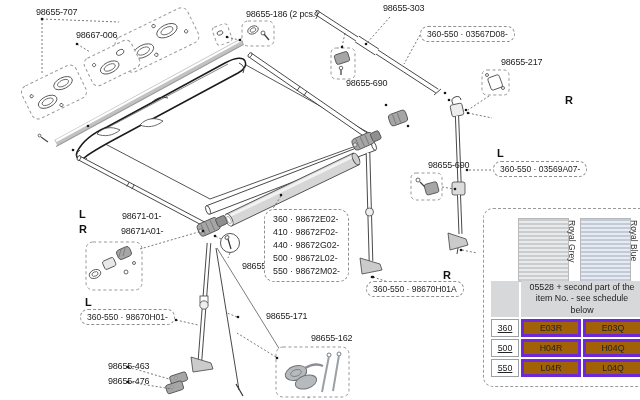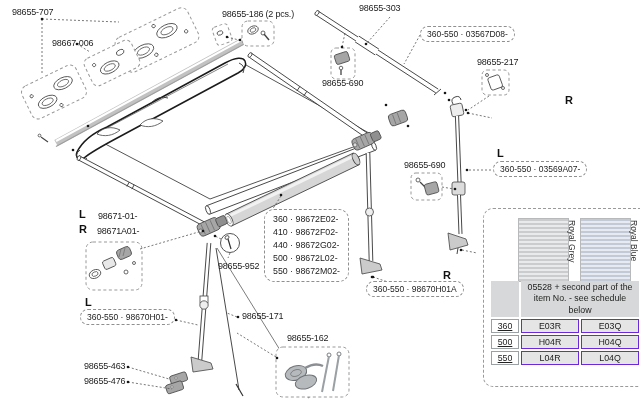--- a/index.html
+++ b/index.html
@@ -1,39 +1,39 @@
 <!DOCTYPE html>
 <html><head>
 <meta charset="utf-8">
 <style>
   html,body{margin:0;padding:0;background:#fff;}
   #stage{position:relative;width:640px;height:400px;background:#fff;overflow:hidden;
          font-family:"Liberation Sans",sans-serif;color:#1c1c1c;}
   #art{position:absolute;left:0;top:0;}
-  .lbl{position:absolute;font-size:9px;white-space:nowrap;color:#1c1c1c;letter-spacing:-.2px;}
+  .lbl{position:absolute;font-size:9px;white-space:nowrap;color:#1c1c1c;letter-spacing:-.2px;margin-left:24px;}
   .mark{position:absolute;font-size:11px;font-weight:700;color:#111;}
   .co{position:absolute;font-size:8.5px;white-space:nowrap;background:#fff;
       border:1px dashed #8f8f8f;border-radius:9px;padding:2px 6px;color:#1c1c1c;}
   .co-multi{position:absolute;background:#fff;border:1px dashed #8f8f8f;border-radius:10px;
       padding:3px 8px;font-size:8.8px;line-height:13px;color:#1c1c1c;}
   .fab{position:absolute;left:461px;top:208px;width:168px;height:177px;
       border:1px dashed #9a9a9a;border-radius:10px;background:#fff;margin-left:22px;}
   .swatch{position:absolute;width:49px;height:62px;border:1px solid #b7b9bb;}
   .sw-grey{left:34px;top:9px;background:repeating-linear-gradient(180deg,#caccce 0 2px,#e9eaeb 2px 4px);}
   .sw-blue{left:96px;top:9px;background:repeating-linear-gradient(180deg,#c2c9d7 0 2px,#e7eaf1 2px 4px);}
   .vlab{position:absolute;font-size:8.5px;color:#333;white-space:nowrap;
       transform:rotate(90deg);transform-origin:0 0;}
   .vl-grey{left:93px;top:11px;}
   .vl-blue{left:155px;top:11px;}
   table.sch{position:absolute;left:5px;top:70px;border-collapse:separate;border-spacing:2px;}
   table.sch td{font-size:8.8px;text-align:center;color:#222;}
   .sch-corner{width:24px;background:#d7d8d9;}
   .sch-header{width:112px;background:#d7d8d9;font-size:8px;color:#333;padding:1px 3px;line-height:1.3;}
   .sch-size{width:24px;height:10px;border:1px solid #9aa0a4;background:#fff;text-decoration:underline;}
-  .sch-cell{width:52px;height:10px;border:1px solid #6d28d9;background:#e5e5e5;}
+  .sch-cell{width:52px;height:10px;border:3px solid #6d28d9;background:#a16207;}
 </style>
 </head>
 <body>
 
 <div id="stage">
 
 <svg id="art" width="640" height="400" viewBox="0 0 640 400">
   <style>
     .ol{stroke:#333;stroke-width:.9;fill:none}
     .ld{stroke:#555;stroke-width:.8;stroke-dasharray:2 2;fill:none}
@@ -319,21 +319,21 @@
     <circle class="dt" cx="461" cy="250" r="1.3"></circle>
         <circle class="dt" cx="73" cy="150" r="1.3"></circle>
     <circle class="dt" cx="88" cy="126" r="1.3"></circle>
         <circle class="dt" cx="386" cy="105" r="1.3"></circle>
     <circle class="dt" cx="408" cy="126" r="1.3"></circle>
         <circle class="dt" cx="372" cy="277" r="1.3"></circle>
   </g>
 </svg>
 
 <div class="lbl" style="left:12px;top:7px">98655-707</div>
-<div class="lbl" style="left:52px;top:38px">98667-006</div>
+<div class="lbl" style="left:52px;top:30px">98667-006</div>
 <div class="lbl" style="left:222px;top:9px">98655-186 (2 pcs.)</div>
 <div class="lbl" style="left:359px;top:3px">98655-303</div>
 <div class="lbl" style="left:322px;top:78px">98655-690</div>
 <div class="lbl" style="left:477px;top:57px">98655-217</div>
 <div class="lbl" style="left:404px;top:160px">98655-690</div>
 <div class="lbl" style="left:218px;top:261px">98655-952</div>
 <div class="lbl" style="left:242px;top:311px">98655-171</div>
 <div class="lbl" style="left:84px;top:361px">98655-463</div>
 <div class="lbl" style="left:84px;top:376px">98655-476</div>
 <div class="lbl" style="left:287px;top:333px">98655-162</div>

